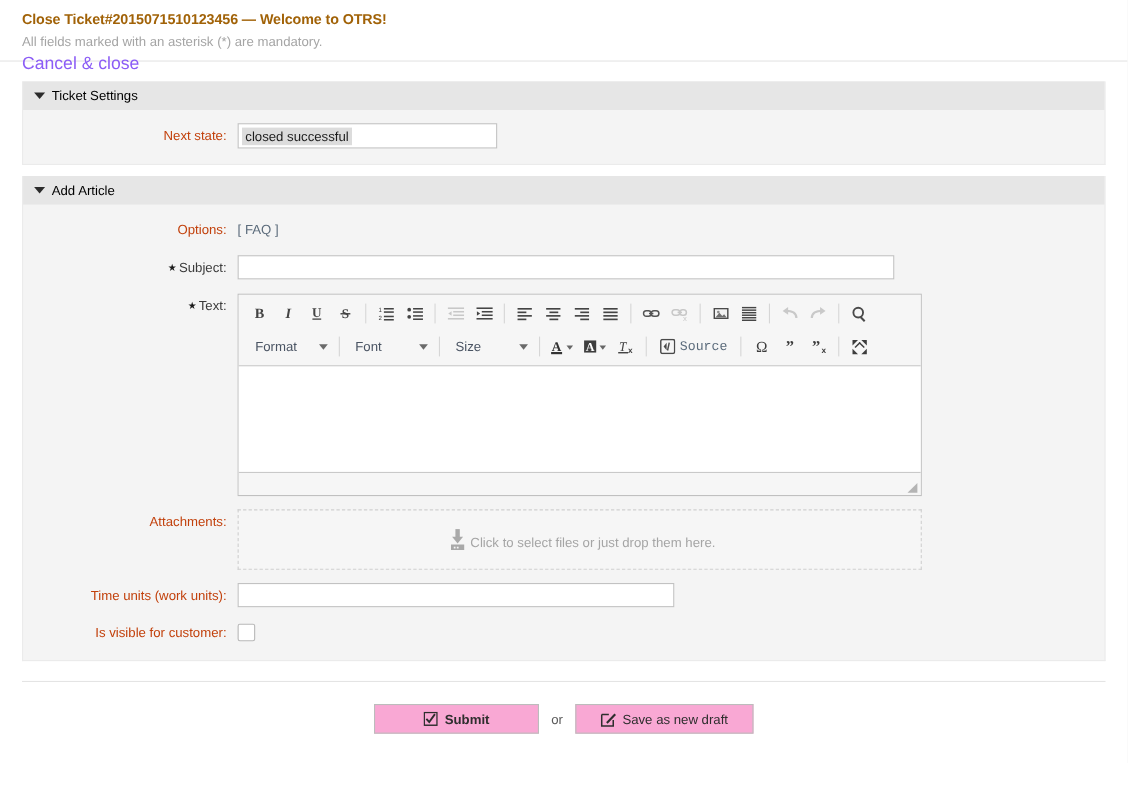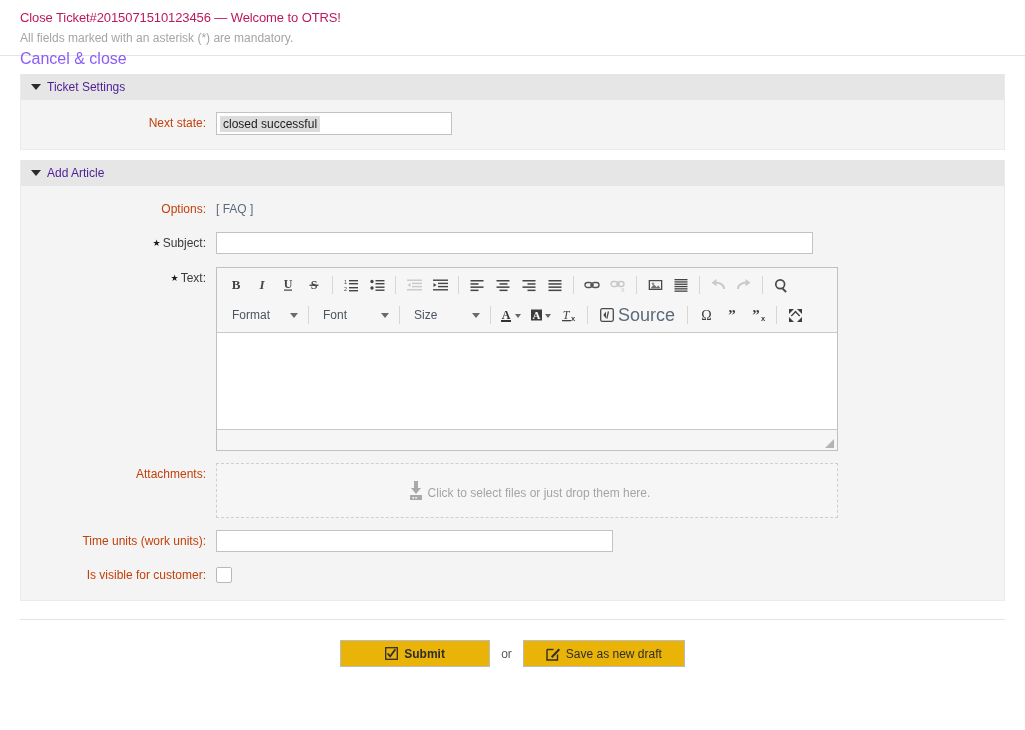--- a/index.html
+++ b/index.html
@@ -18,22 +18,22 @@
 
   
   .page-header {
     padding: 10px 20px 12px 20px;
     border-bottom: 1px solid #e4e4e4;
     height: 56px;
     box-sizing: border-box;
   }
   .page-title {
     font-size: 13px;
-    font-weight: normal;
-    color: #be185d;
+    font-weight: bold;
+    color: #a16207;
     margin: 0 0 6px 0;
     letter-spacing: -0.1px;
   }
   .page-subtitle {
     font-size: 12px;
     color: #a5a5a5;
     margin: 0 0 5px 0;
   }
   .cancel-link {
     font-size: 16px;
@@ -51,21 +51,21 @@
     margin-bottom: 10px;
     border: 1px solid #ebebeb;
     border-top: none;
   }
   .widget-header {
     background: #e6e6e6;
     height: 26px;
     line-height: 26px;
     padding: 0 10px;
     font-size: 12px;
-    color: #4c1d95;
+    color: #000000;
     cursor: pointer;
     user-select: none;
   }
   .triangle {
     display: inline-block;
     width: 0; height: 0;
     border-left: 5px solid transparent;
     border-right: 5px solid transparent;
     border-top: 6px solid #2b2b2b;
     margin-right: 6px;
@@ -206,23 +206,24 @@
     border-right: 4px solid transparent;
     border-top: 5px solid #6a6a6a;
   }
   .tb-text-btn {
     display: flex;
     align-items: center;
     height: 24px;
     padding: 0 6px;
     cursor: pointer;
     color: #5b6b7b;
-    font-size: 18px;
+    font-size: 12px;
     border: 1px solid transparent;
     box-sizing: border-box;
+    font-family: Liberation Mono, monospace;
   }
   .tb-text-btn svg { margin-right: 4px; }
 
   .editor-body {
     background: #ffffff;
     height: 96px;
     border-top: 1px solid #c9c9c9;
     border-bottom: 1px solid #c9c9c9;
     cursor: text;
   }
@@ -275,21 +276,21 @@
   .footer {
     border-top: 1px solid #e4e4e4;
     margin-top: 18px;
     padding-top: 20px;
     display: flex;
     align-items: center;
     justify-content: center;
   }
   .btn {
     border: 1px solid #bcbcbc;
-    background: #eab308;
+    background: #f9a8d4;
     height: 27px;
     padding: 0 22px;
     font-family: "Liberation Sans", sans-serif;
     font-size: 12px;
     color: #2e2e2e;
     cursor: pointer;
     display: flex;
     align-items: center;
     justify-content: center;
     box-sizing: border-box;

